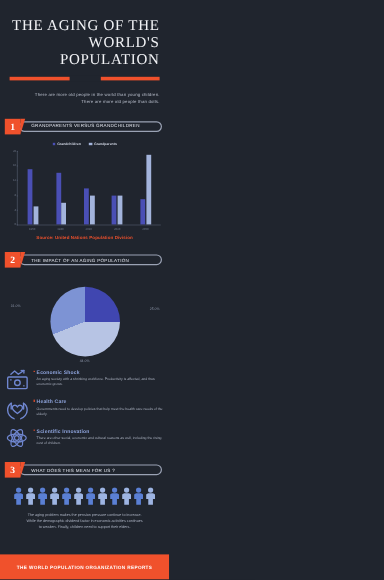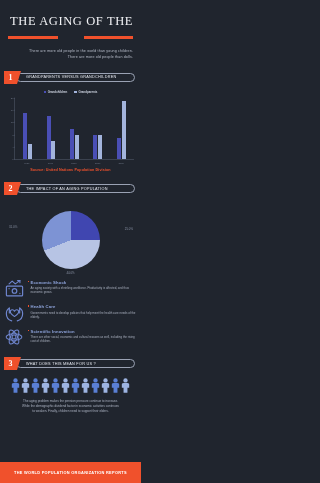--- a/index.html
+++ b/index.html
@@ -257,20 +257,21 @@
     color:#ffffff;
     letter-spacing:0.3px;
   }
 </style>
 </head>
 <body>
 
 <div class="header">
   <div class="title">
     <div>THE AGING OF THE</div>
+    <div>WORLD'S POPULATION</div>
   </div>
   <div class="title-rule"></div>
   <div class="subtitle">
     <div>There are more old people in the world than young children.</div>
     <div>There are more old people than dolls.</div>
   </div>
 </div>
 
 <div class="section-head">
   <div class="badge-num">1</div>

